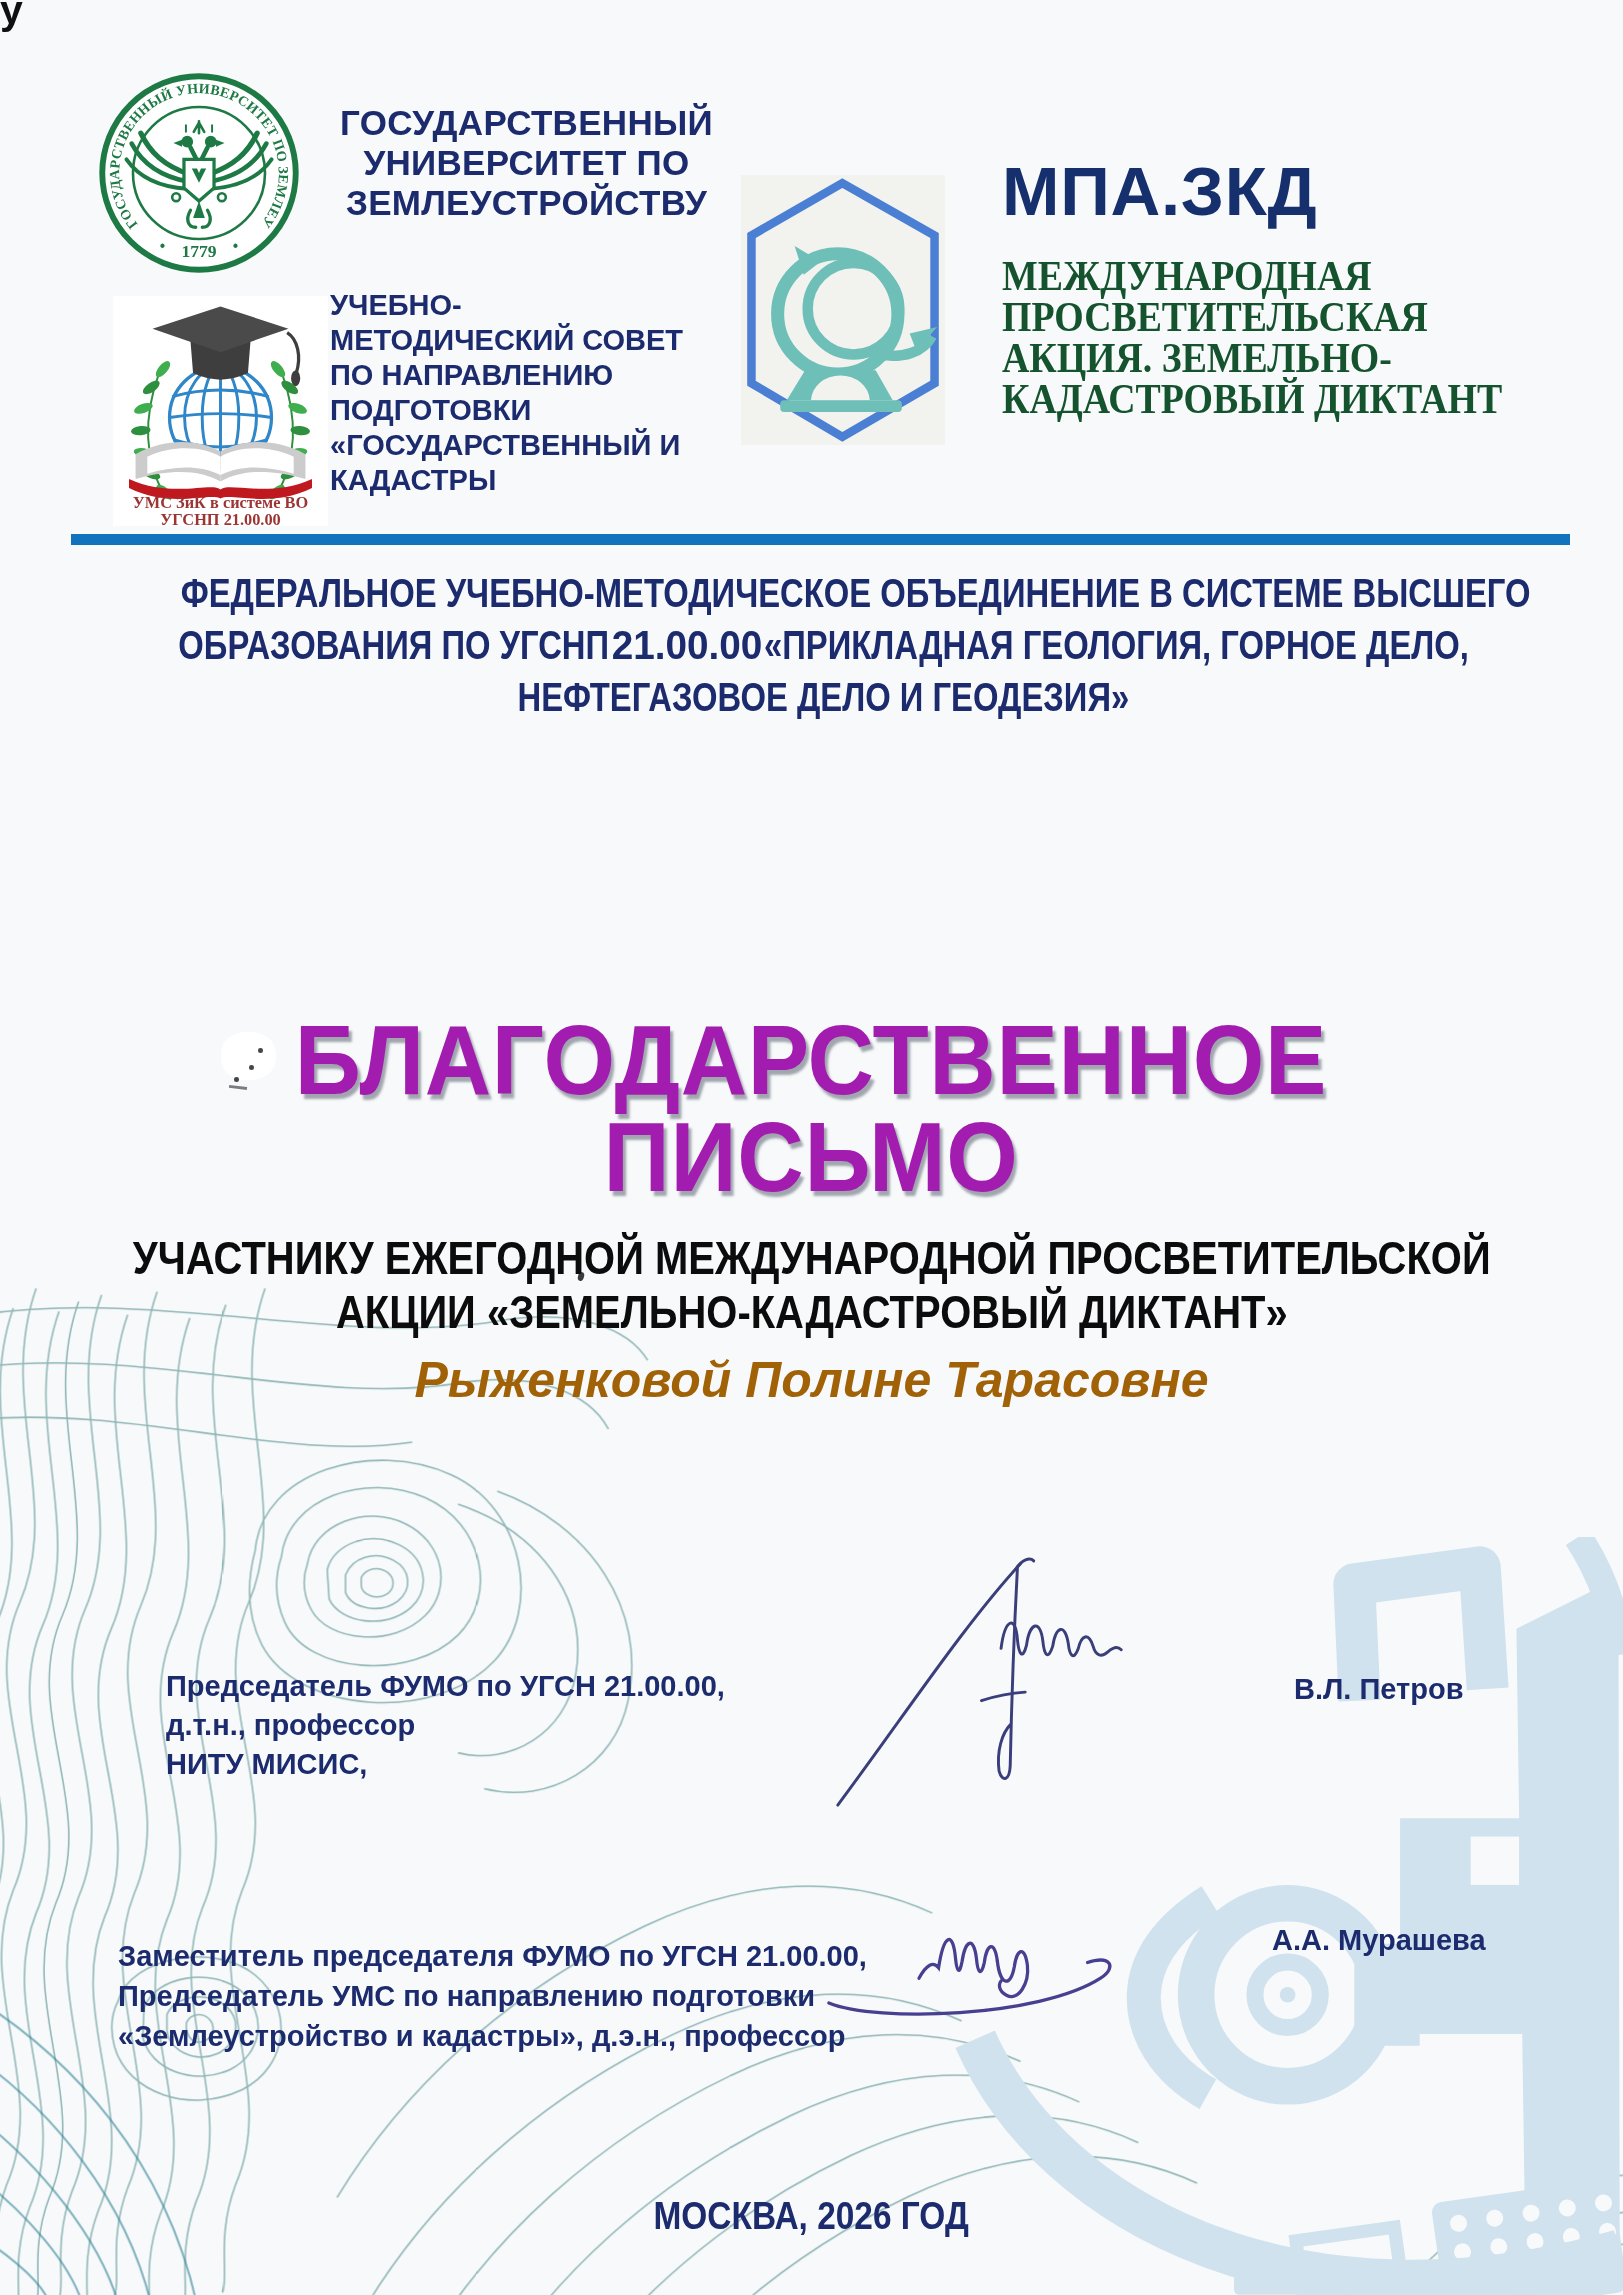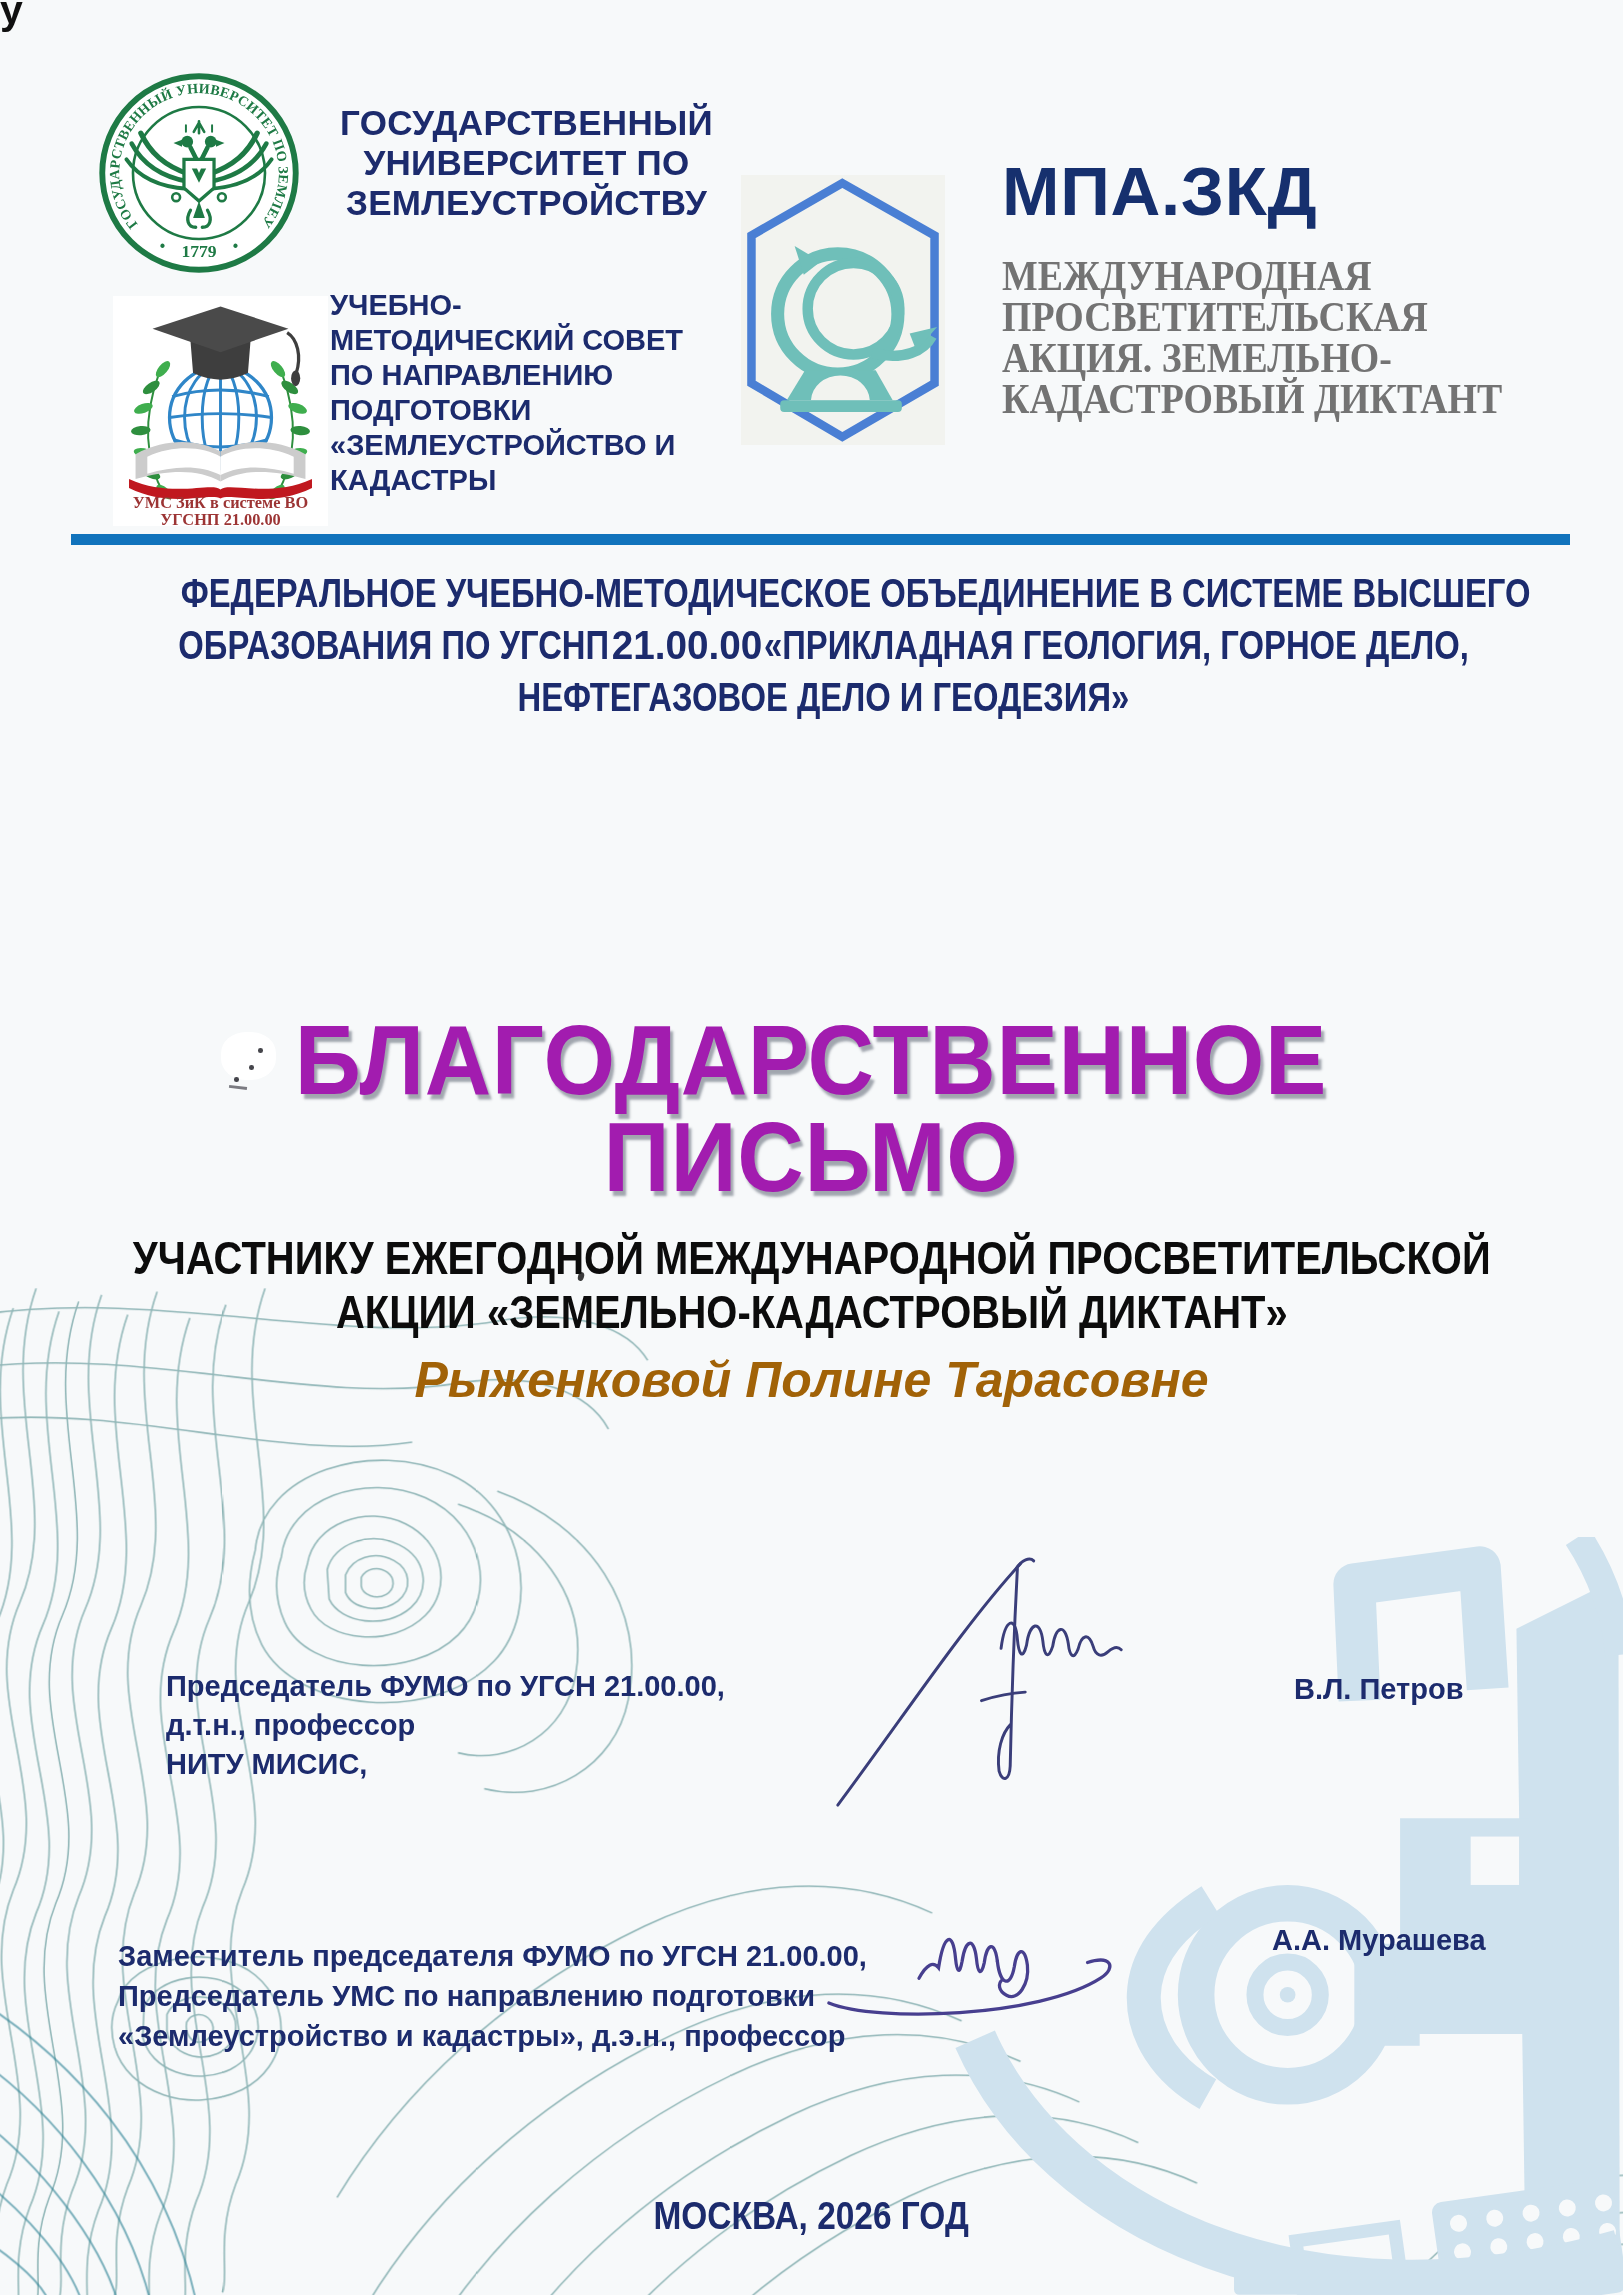--- a/index.html
+++ b/index.html
@@ -15,21 +15,21 @@
   .sx80{transform:scaleX(.80);transform-origin:50% 50%;}
   .sx88{transform:scaleX(.88);transform-origin:50% 50%;}
   .sx90L{transform:scaleX(.90);transform-origin:0 50%;}
   .stray{left:0;top:-10.5px;font-weight:700;font-size:41px;color:#101010;line-height:1;}
   .uniname{left:330px;top:103px;width:393px;font-weight:700;font-size:35px;line-height:40px;
            text-align:center;letter-spacing:0.3px;}
   .council{left:330px;top:288px;width:393px;font-weight:700;font-size:29px;line-height:35px;
            }
   .mpa{left:1002px;top:157px;font-weight:700;font-size:69px;color:#16306e;line-height:1;letter-spacing:0.7px;}
   .actname{left:1002px;top:256px;font-family:"Liberation Serif",serif;font-weight:700;
-           font-size:42px;color:#737373;}
+           font-size:42px;color:#14532d;}
   .actname .ln{height:41px;line-height:41px;}
   .bar{left:71px;top:534px;width:1499px;height:11px;background:#1173bc;}
   .fumo{top:567px;font-weight:700;font-size:41px;color:#1c2b6d;padding-left:12px;}
   .fumo .ln{height:52px;line-height:52px;}
   .code{display:inline-block;transform:scaleX(1.18);transform-origin:50% 50%;
         font-weight:800;margin:0 17px;}
   .title{top:1011px;font-weight:700;font-size:99px;color:#a21caf;
          text-shadow:3.3px 4.6px 2.6px rgba(66,76,92,.48);letter-spacing:0.7px;}
   .title .ln{height:97px;line-height:97px;}
   .subtitle{top:1231px;font-weight:700;font-size:47px;color:#0c0c0c;}
@@ -229,21 +229,21 @@
     </g>
     <text x="164" y="324" text-anchor="middle" font-family="Liberation Serif,serif" font-weight="700" font-size="25" fill="#9c3434">УМС ЗиК в системе ВО</text>
     <text x="164" y="350" text-anchor="middle" font-family="Liberation Serif,serif" font-weight="700" font-size="25" fill="#9c3434">УГСНП 21.00.00</text>
   </svg>
 
   <div class="abs lyr2 council navy">
     <div>УЧЕБНО-</div>
     <div>МЕТОДИЧЕСКИЙ СОВЕТ</div>
     <div>ПО НАПРАВЛЕНИЮ</div>
     <div>ПОДГОТОВКИ</div>
-    <div>«ЗЕМЛЕУСТРОЙСТВО И</div>
+    <div>«ГОСУДАРСТВЕННЫЙ И</div>
     <div>КАДАСТРЫ</div>
   </div>
 
   <div class="abs lyr2 hexbox"></div>
   <svg class="abs lyr2" style="left:741px;top:175px" width="204" height="270" viewBox="0 0 312 412">
     <polygon points="155,12 296,92 296,318 155,400 16,318 16,92" fill="none" stroke="#4a7fd4" stroke-width="13"></polygon>
     <g stroke="#6fbfb9" fill="none">
       <circle cx="148" cy="212" r="92" stroke-width="20"></circle>
       <circle cx="172" cy="204" r="70" stroke-width="16"></circle>
       <path d="M200,272 C250,284 280,268 292,246" stroke-width="16"></path>

